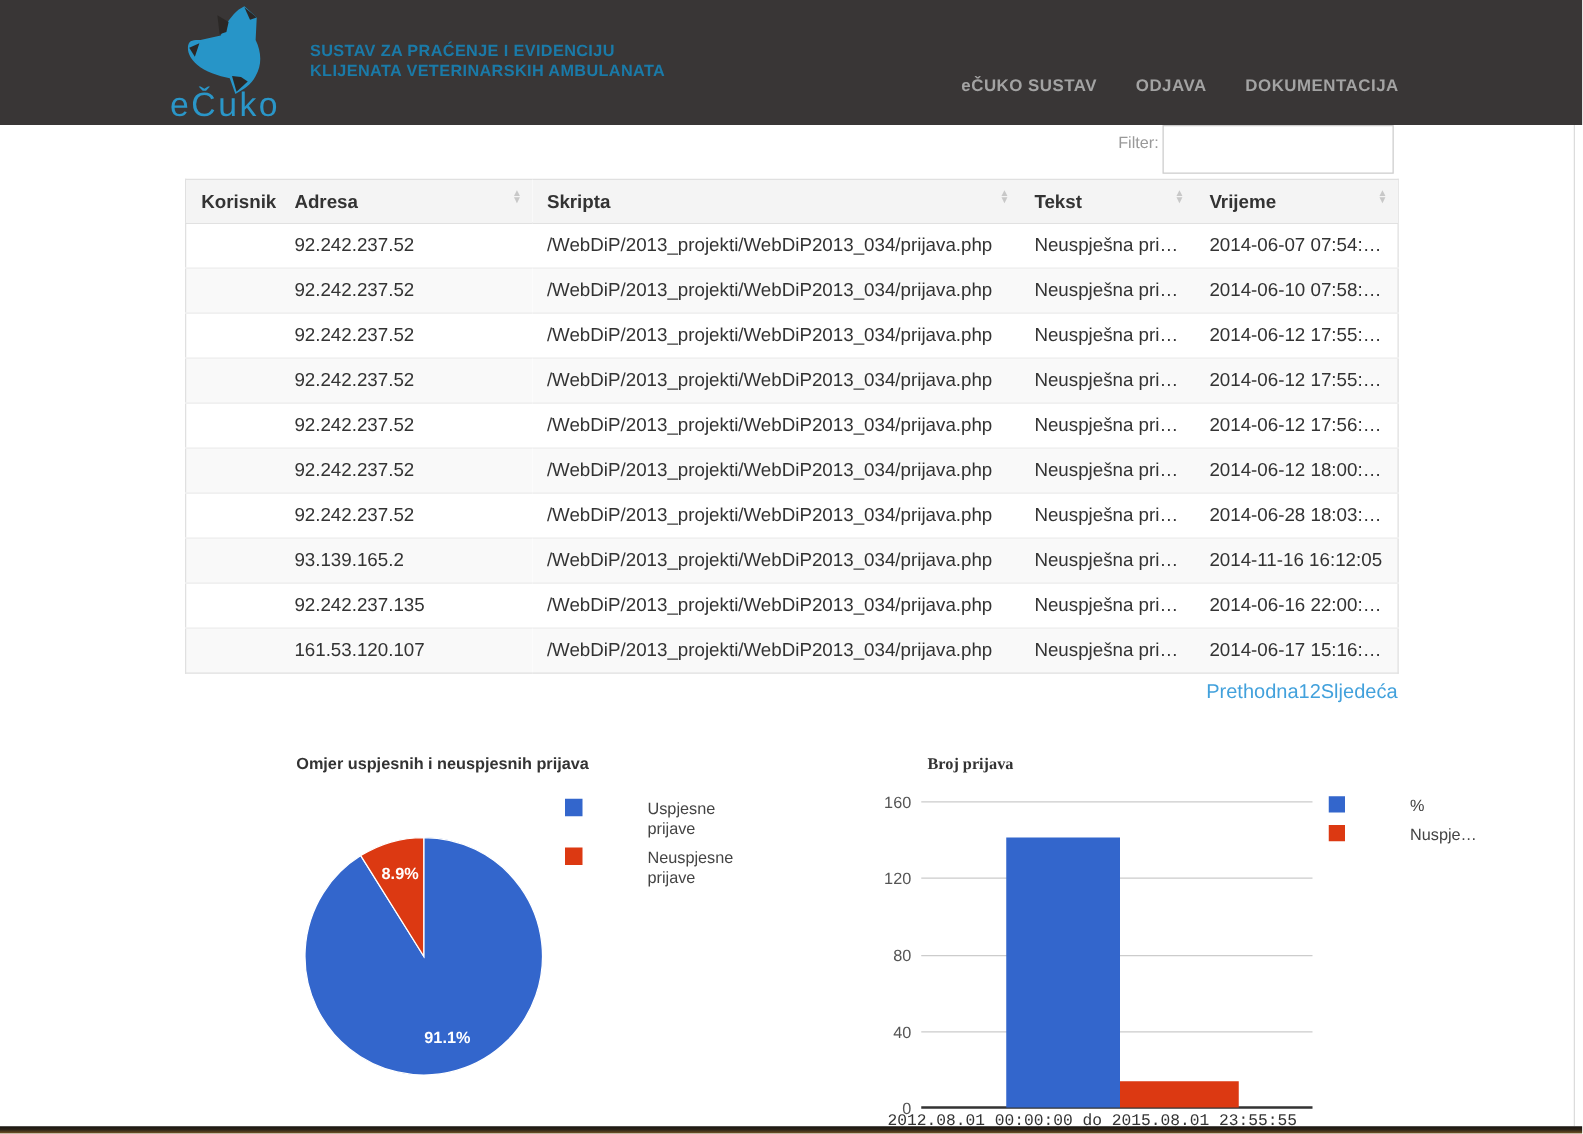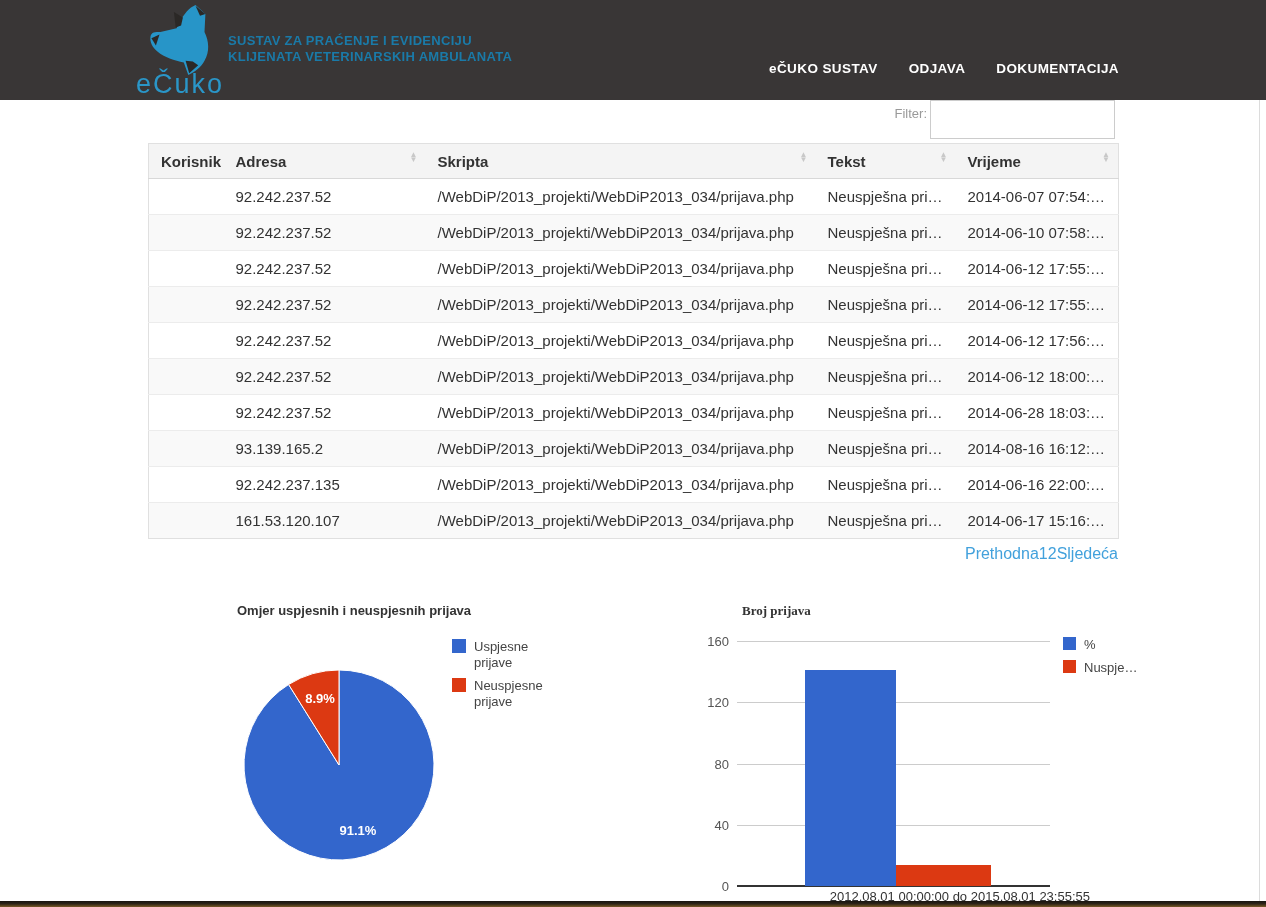--- a/index.html
+++ b/index.html
@@ -3,24 +3,24 @@
 <meta charset="utf-8">
 <style>
   html,body{margin:0;padding:0;background:#ffffff;}
   #page{position:relative;width:1266px;height:907px;overflow:hidden;background:#ffffff;
         font-family:"Liberation Sans", sans-serif;}
 
   
   .app-header{position:absolute;left:0;top:0;width:1266px;height:100px;background:#393636;}
   .logo-icon{position:absolute;left:146px;top:1px;}
   .logo-text{position:absolute;left:136px;top:69px;font-size:27px;letter-spacing:2px;color:#2a96c8;}
-  .tagline{position:absolute;left:228px;top:33px;font-size:13px;font-weight:bold;
+  .tagline{position:absolute;left:248px;top:33px;font-size:13px;font-weight:bold;
            letter-spacing:.3px;color:#1a7aa8;line-height:16px;}
   .main-nav{position:absolute;top:61px;right:147px;display:flex;gap:31px;}
-  .main-nav a{color:#ffffff;font-size:13.5px;font-weight:bold;text-decoration:none;letter-spacing:.4px;}
+  .main-nav a{color:#a3a3a3;font-size:13.5px;font-weight:bold;text-decoration:none;letter-spacing:.4px;}
 
   
   .filter-label{position:absolute;left:845px;top:106px;width:82px;text-align:right;
                 font-size:13px;color:#999999;}
   .filter-input{position:absolute;left:930px;top:100px;width:185px;height:39px;border:1px solid #cccccc;
                 font-size:15px;padding:0 8px;box-sizing:border-box;outline:none;color:#333;background:#fff;}
 
   
   .log-table{position:absolute;left:148px;top:143px;width:970px;border-collapse:collapse;
              table-layout:fixed;font-size:15px;color:#333333;background:#fff;
@@ -35,33 +35,33 @@
   .sort-both{position:absolute;right:8px;top:8px;display:flex;flex-direction:column;
              font-size:8px;line-height:5px;color:#c8c8c8;}
   .sort-asc{color:#7b7bd8;font-size:10px;margin-left:1px;position:relative;top:-3px;}
 
   
   .pagination{position:absolute;top:545px;left:148px;width:970px;text-align:right;font-size:16px;}
   .pagination a{color:#42a1dc;text-decoration:none;}
 
   
   .chart-title{position:absolute;font-size:13px;font-weight:bold;color:#333333;}
-  .legend-item{display:flex;align-items:flex-start;margin-bottom:7px;}
+  .legend-item{display:flex;align-items:flex-start;margin-bottom:7px;gap:44px;}
   .legend-swatch{width:14px;height:14px;margin-right:8px;flex:0 0 auto;}
   .legend-label{font-size:13px;color:#444444;line-height:16px;}
 
   
   .pie-svg{position:absolute;left:243px;top:669px;}
   .pie-legend{position:absolute;left:452px;top:639px;width:100px;}
 
   
   .bar-legend{position:absolute;left:1063px;top:637px;width:120px;}
   .bar-legend .legend-swatch{width:13px;height:13px;}
-  .bar-xlabel{position:absolute;left:710px;top:889px;width:380px;text-align:right;
-              font-size:13px;color:#333333;white-space:nowrap;}
+  .bar-xlabel{position:absolute;left:710px;top:889px;width:380px;text-align:left;
+              font-size:13px;color:#333333;white-space:nowrap;font-family:Liberation Mono, monospace;}
   .gridline{position:absolute;height:1px;background:#cccccc;}
   .axis-line{position:absolute;height:2px;background:#333333;}
   .ytick{position:absolute;width:38px;text-align:right;font-size:13px;color:#555555;}
   .bar-rect{position:absolute;}
 
   
   .right-border{position:absolute;left:1259px;top:100px;width:1px;height:801px;background:#dcdcdc;}
   .footer-strip{position:absolute;left:0;top:901px;width:1266px;height:6px;
                 background:linear-gradient(180deg,#181410 0%,#2c2318 45%,#55401e 75%,#7a5a28 100%);}
 </style>
@@ -184,21 +184,21 @@
           <td>92.242.237.52</td>
           <td>/WebDiP/2013_projekti/WebDiP2013_034/prijava.php</td>
           <td>Neuspješna prijava</td>
           <td>2014-06-28 18:03:33</td>
         </tr>
         <tr class="stripe">
           <td></td>
           <td>93.139.165.2</td>
           <td>/WebDiP/2013_projekti/WebDiP2013_034/prijava.php</td>
           <td>Neuspješna prijava</td>
-          <td>2014-08-16 16:12:05</td>
+          <td>2014-11-16 16:12:05</td>
         </tr>
         <tr>
           <td></td>
           <td>92.242.237.135</td>
           <td>/WebDiP/2013_projekti/WebDiP2013_034/prijava.php</td>
           <td>Neuspješna prijava</td>
           <td>2014-06-16 22:00:43</td>
         </tr>
         <tr class="stripe">
           <td></td>

